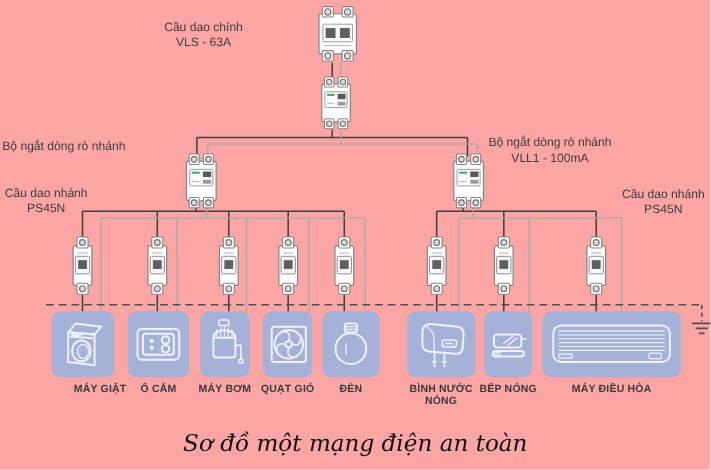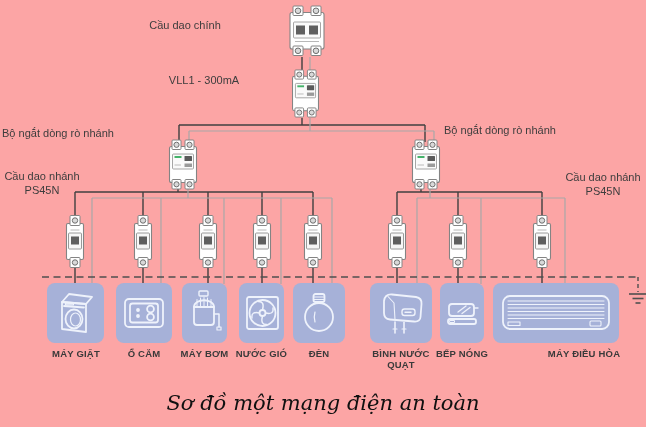--- a/index.html
+++ b/index.html
@@ -111,29 +111,30 @@
       <use href="#mcb" x="250.5" y="214" width="23" height="55"></use>
       <use href="#mcb" x="301.5" y="214" width="23" height="55"></use>
       <use href="#mcb" x="385.5" y="214" width="23" height="55"></use>
       <use href="#mcb" x="446.5" y="214" width="23" height="55"></use>
       <use href="#mcb" x="530.5" y="214" width="23" height="55"></use>
     </g>
   </svg>
 
   <div class="lbl" style="left:105px;top:19px;width:160px">
     <div>Cầu dao chính</div>
+    <div>VLS - 63A</div>
   </div>
   <div class="lbl" style="left:114px;top:74px;width:180px">
-    <div>VLL1 - 300mA</div>
   </div>
   <div class="lbl" style="left:0px;top:127px;width:116px">
     <div>Bộ ngắt dòng rò nhánh</div>
   </div>
   <div class="lbl" style="left:420px;top:124px;width:160px">
     <div>Bộ ngắt dòng rò nhánh</div>
+    <div>VLL1 - 100mA</div>
   </div>
   <div class="lbl" style="left:0px;top:170px;width:84px">
     <div>Cầu dao nhánh</div>
     <div>PS45N</div>
   </div>
   <div class="lbl" style="left:560px;top:171px;width:86px">
     <div>Cầu dao nhánh</div>
     <div>PS45N</div>
   </div>
 
@@ -236,23 +237,23 @@
         <line x1="10" y1="19" x2="106" y2="19" stroke-width="1"></line>
         <line x1="10" y1="22.5" x2="106" y2="22.5" stroke-width="1"></line>
         <line x1="10" y1="26" x2="106" y2="26" stroke-width="1"></line>
         <line x1="10" y1="29.5" x2="106" y2="29.5" stroke-width="1"></line>
         <rect x="10" y="33" width="12" height="3.5" stroke-width="1.1"></rect>
         <rect x="92" y="32" width="11" height="5" rx="1" stroke-width="1.1"></rect>
       </g>
     </svg>
   </div>
 
-  <div class="appl-lbl" style="left:31px;width:90px">MÁY GIẶT</div>
+  <div class="appl-lbl" style="left:46px;width:90px">MÁY GIẶT</div>
   <div class="appl-lbl" style="left:104px;width:80px">Ổ CẮM</div>
   <div class="appl-lbl" style="left:167px;width:75px">MÁY BƠM</div>
-  <div class="appl-lbl" style="left:224px;width:75px">NƯỚC GIÓ</div>
+  <div class="appl-lbl" style="left:224px;width:75px">QUẠT GIÓ</div>
   <div class="appl-lbl" style="left:289px;width:60px">ĐÈN</div>
-  <div class="appl-lbl" style="left:366px;width:70px">BÌNH NƯỚC QUẠT</div>
+  <div class="appl-lbl" style="left:366px;width:70px">BÌNH NƯỚC NÓNG</div>
   <div class="appl-lbl" style="left:422px;width:80px">BẾP NÓNG</div>
-  <div class="appl-lbl" style="left:534px;width:100px">MÁY ĐIỀU HÒA</div>
+  <div class="appl-lbl" style="left:506px;width:100px">MÁY ĐIỀU HÒA</div>
 
   <div class="caption">Sơ đồ một mạng điện an toàn</div>
 </div>
 
 </body></html>

